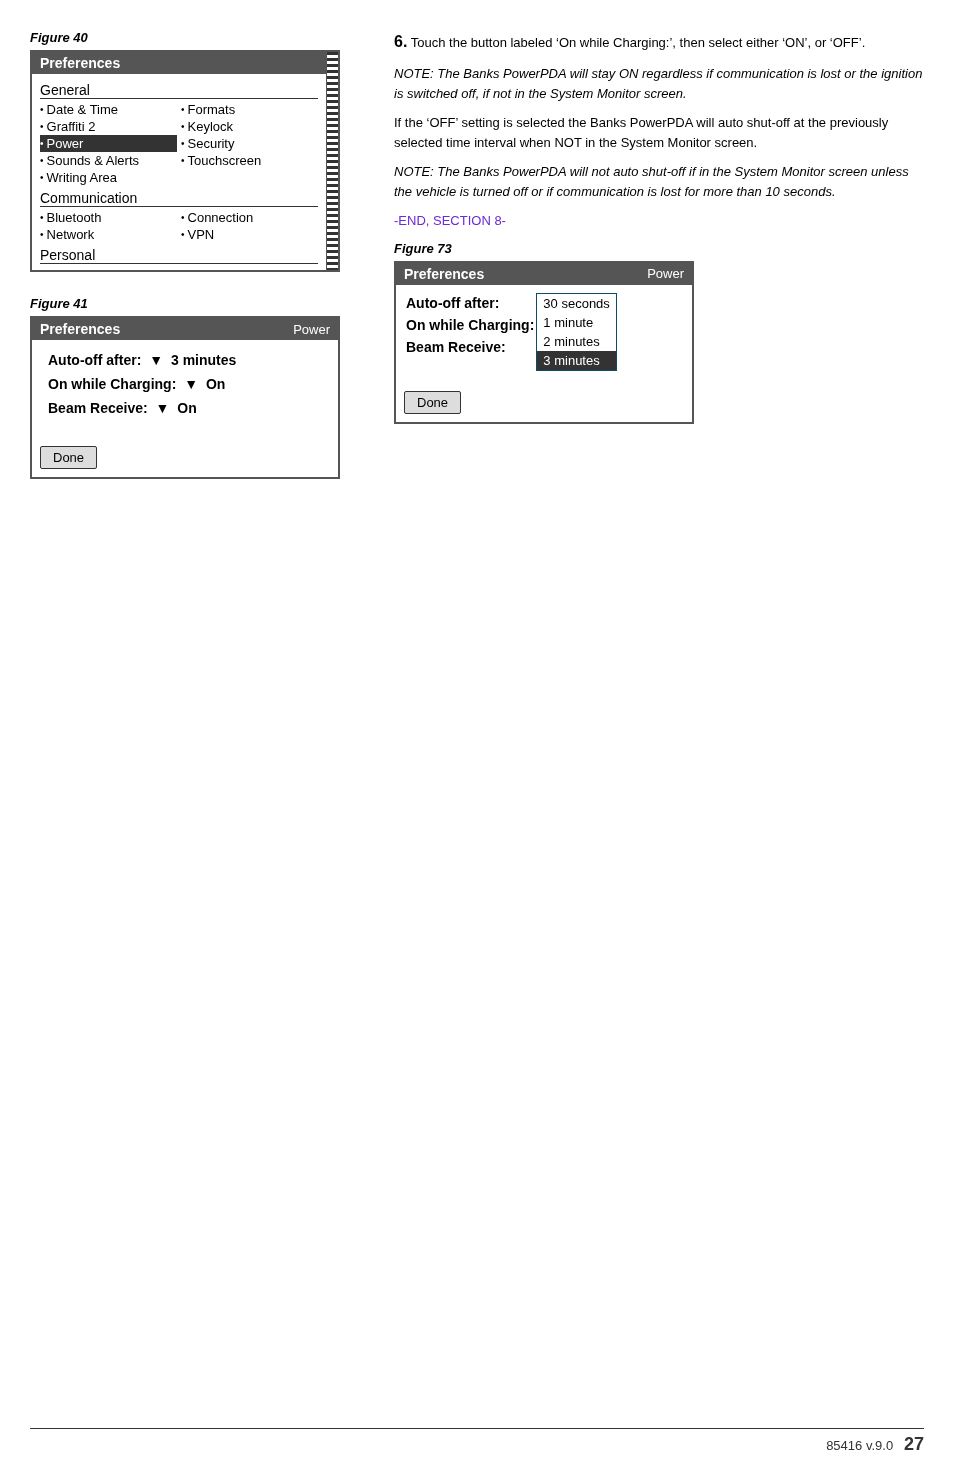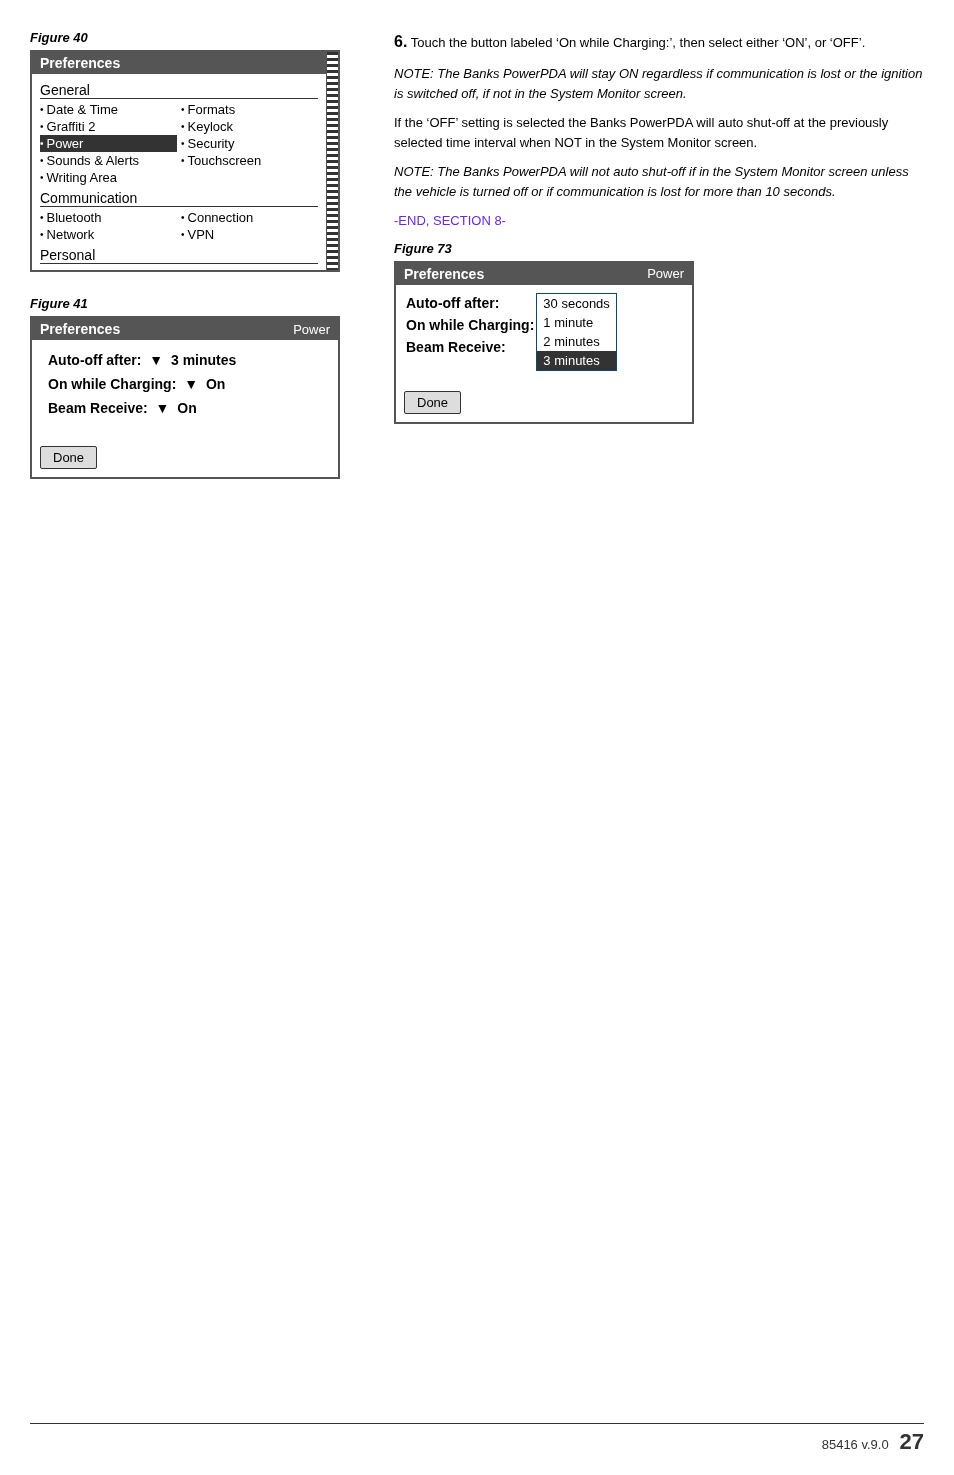--- a/index.html
+++ b/index.html
@@ -197,21 +197,21 @@
       bottom: 20px;
       right: 30px;
       font-size: 13px;
       color: #333;
       border-top: 1px solid #333;
       width: calc(100% - 60px);
       text-align: right;
       padding-top: 5px;
     }
     .footer-bold {
-      font-size: 22px;
+      font-size: 18px;
       font-weight: bold;
     }
   </style>
 </head>
 <body>
 
 <div class="page">
 
   <div class="left-col">
 

